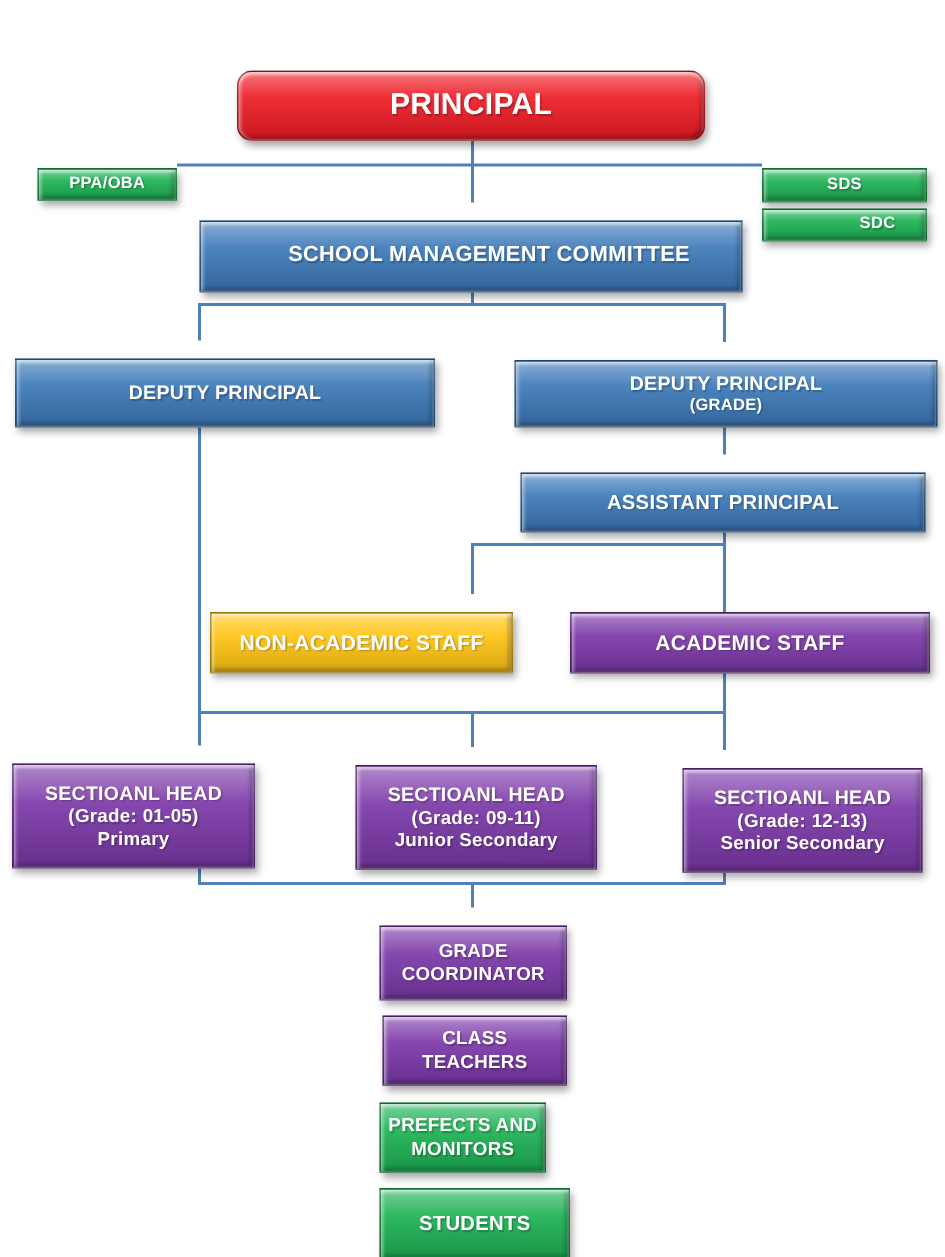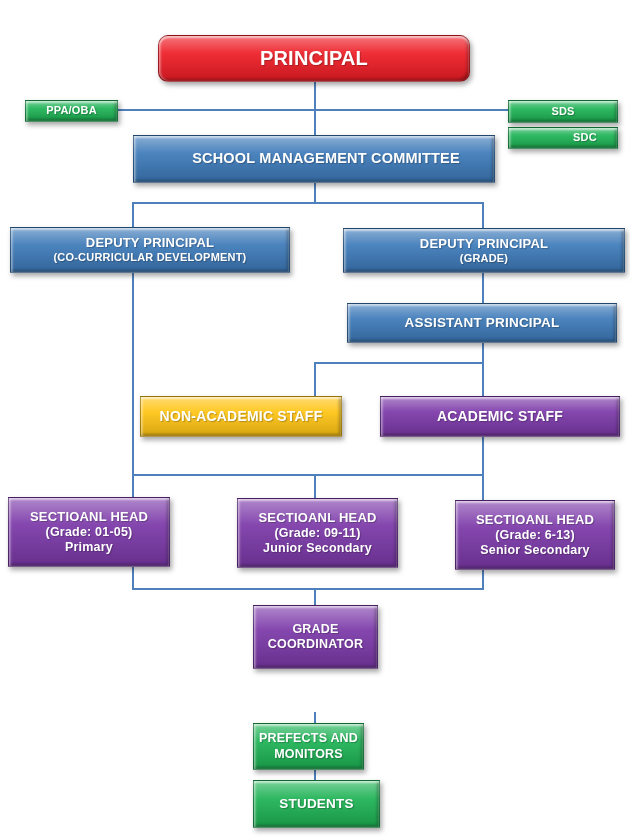--- a/index.html
+++ b/index.html
@@ -12,20 +12,21 @@
   
   .box{
     position:absolute;z-index:2;display:flex;flex-direction:column;align-items:center;justify-content:center;
     color:var(--text,#fff);font-weight:bold;text-align:center;line-height:1.22;box-sizing:border-box;
     background-image:linear-gradient(180deg,rgba(255,255,255,.40),rgba(255,255,255,.08) 38%,rgba(0,0,0,.16));
     box-shadow:inset 0 2px 2px rgba(255,255,255,.55),inset 2px 0 2px rgba(255,255,255,.30),
                inset -2px -2px 3px rgba(0,0,0,.30),2px 3px 5px rgba(0,0,0,.35);
     border:1px solid rgba(0,0,0,.30);
     text-shadow:1px 1px 1px rgba(0,0,0,.25);
     letter-spacing:.2px;
+    margin-top:12px;
   }
   .red{background-color:var(--red,#EE1C25);border-radius:10px;}
   .blue{background-color:var(--blue,#3C79B8);}
   .green{background-color:var(--green,#1DB254);}
   .yellow{background-color:var(--yellow,#FFC413);}
   .purple{background-color:var(--purple,#7B38A8);}
 
   .l2{font-size:11px;}
   .l3{font-size:12.5px;}
 
@@ -36,21 +37,21 @@
   #b-sdc{left:508px;top:127px;width:110px;height:22px;font-size:11px;padding-left:44px;}
   #b-smc{left:133px;top:135px;width:362px;height:48px;font-size:14.5px;padding-left:24px;}
   #b-dep1{left:10px;top:227px;width:280px;height:46px;font-size:13px;}
   #b-dep2{left:343px;top:228px;width:282px;height:45px;font-size:13px;}
   #b-ap{left:347px;top:303px;width:270px;height:40px;font-size:13.5px;}
   #b-nas{left:140px;top:396px;width:202px;height:41px;font-size:14px;}
   #b-as{left:380px;top:396px;width:240px;height:41px;font-size:14px;}
   #b-sh1{left:8px;top:497px;width:162px;height:70px;font-size:13px;}
   #b-sh2{left:237px;top:498px;width:161px;height:70px;font-size:13px;}
   #b-sh3{left:455px;top:500px;width:160px;height:70px;font-size:13px;}
-  #b-gc{left:253px;top:605px;width:125px;height:64px;font-size:12.5px;}
+  #b-gc{left:253px;top:605px;width:125px;height:50px;font-size:12.5px;}
   #b-ct{left:255px;top:665px;width:123px;height:47px;font-size:12.5px;}
   #b-pm{left:253px;top:723px;width:111px;height:47px;font-size:12.5px;}
   #b-st{left:253px;top:780px;width:127px;height:48px;font-size:13.5px;}
 </style>
 </head>
 <body>
 
 <div id="stage">
 
   <div class="c" style="left:314px;top:82px;width:2px;height:28px;"></div>
@@ -90,21 +91,20 @@
   <div class="box green" id="b-sdc">
     <span>SDC</span>
   </div>
 
   <div class="box blue" id="b-smc">
     <span>SCHOOL MANAGEMENT COMMITTEE</span>
   </div>
 
   <div class="box blue" id="b-dep1">
     <span>DEPUTY PRINCIPAL</span>
-    <span class="l2">(CO-CURRICULAR DEVELOPMENT)</span>
   </div>
 
   <div class="box blue" id="b-dep2">
     <span>DEPUTY PRINCIPAL</span>
     <span class="l2">(GRADE)</span>
   </div>
 
   <div class="box blue" id="b-ap">
     <span>ASSISTANT PRINCIPAL</span>
   </div>
@@ -124,29 +124,33 @@
   </div>
 
   <div class="box purple" id="b-sh2">
     <span>SECTIOANL HEAD</span>
     <span class="l3">(Grade: 09-11)</span>
     <span class="l3">Junior Secondary</span>
   </div>
 
   <div class="box purple" id="b-sh3">
     <span>SECTIOANL HEAD</span>
-    <span class="l3">(Grade: 6-13)</span>
+    <span class="l3">(Grade: 12-13)</span>
     <span class="l3">Senior Secondary</span>
   </div>
 
   <div class="box purple" id="b-gc">
     <span>GRADE</span>
     <span>COORDINATOR</span>
   </div>
 
+  <div class="box purple" id="b-ct">
+    <span>CLASS</span>
+    <span>TEACHERS</span>
+  </div>
 
   <div class="box green" id="b-pm">
     <span>PREFECTS AND</span>
     <span>MONITORS</span>
   </div>
 
   <div class="box green" id="b-st">
     <span>STUDENTS</span>
   </div>
 

